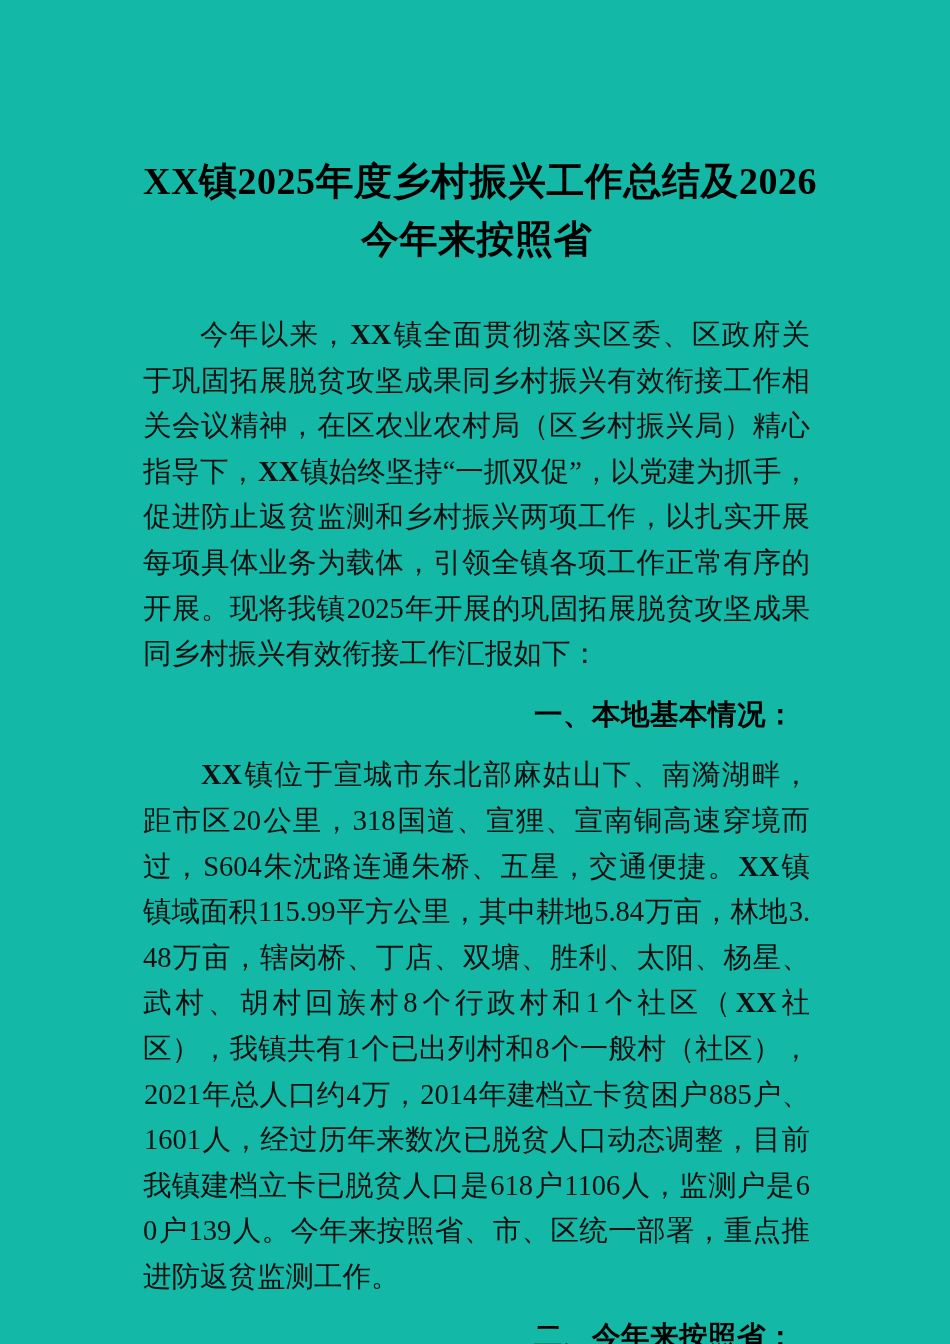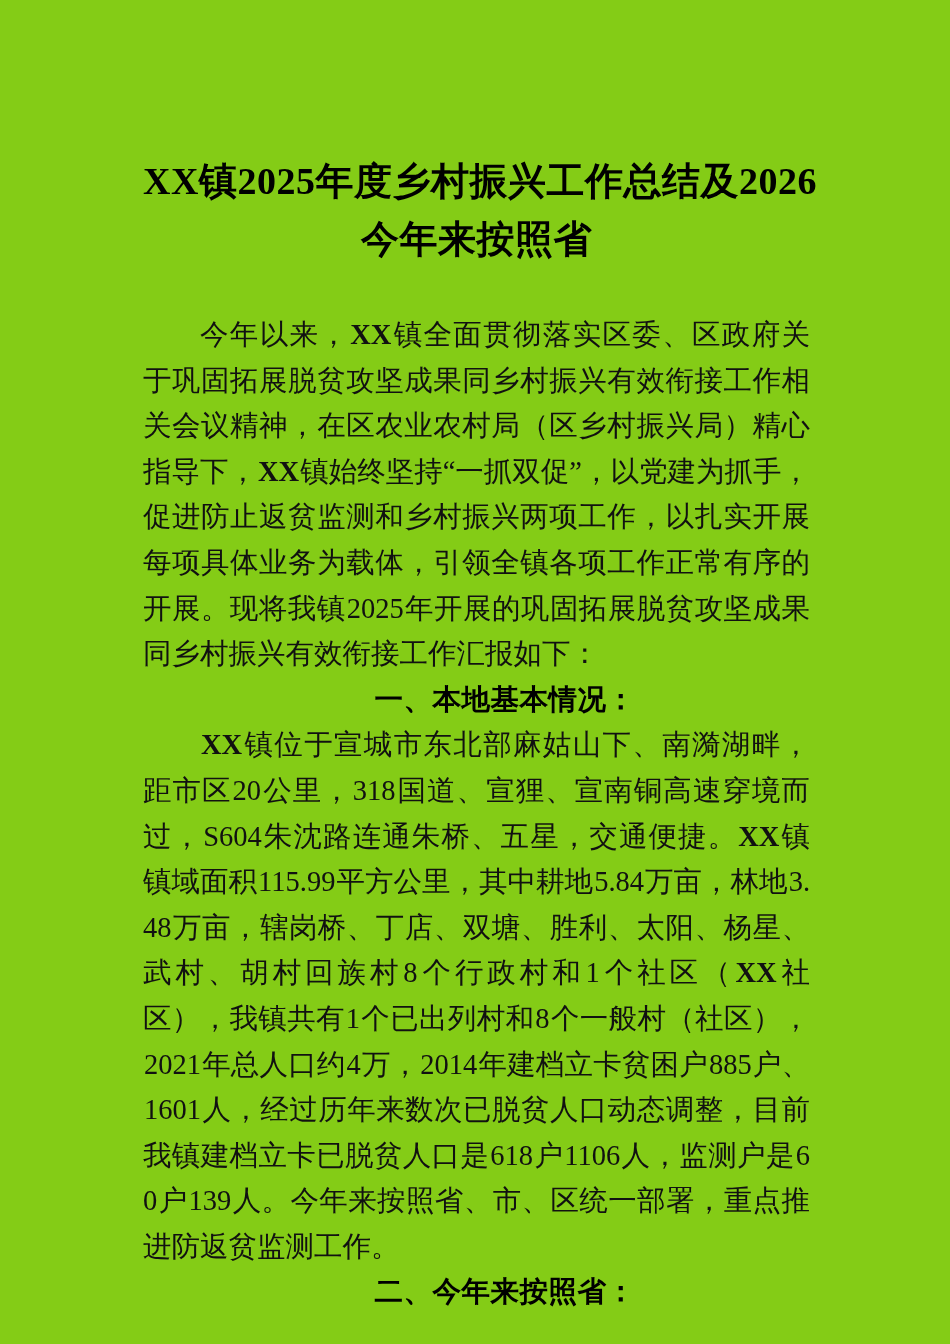--- a/index.html
+++ b/index.html
@@ -16,21 +16,21 @@
     color: #000000;
     -webkit-font-smoothing: antialiased;
   }
 
   .page {
     position: absolute;
     left: 0;
     top: 0;
     width: 950px;
     height: 1344px;
-    background: #84cc16;
+    background: #14b8a6;
   }
 
   .content {
     position: absolute;
     left: 143px;
     top: 0;
     width: 667px;
   }
 
   
@@ -67,28 +67,28 @@
     line-height: 45.6px;
     text-align: justify;
     text-align-last: left;
     text-justify: inter-ideograph;
     word-break: break-all;
     text-indent: 2em;
     color: #111;
   }
 
   h2.section-head {
-    margin: 0;
+    margin: 15px;
     padding: 0;
     font-family: "Liberation Sans", "DejaVu Sans", sans-serif;
     font-weight: bold;
     font-size: 28.5px;
     line-height: 45.6px;
     text-indent: 2em;
-    text-align: center;
+    text-align: right;
     color: #000;
     letter-spacing: 0.5px;
   }
 
   
   .lat {
     font-family: "Liberation Serif", "DejaVu Serif", serif;
     font-weight: bold;
     padding: 0 1px;
   }

